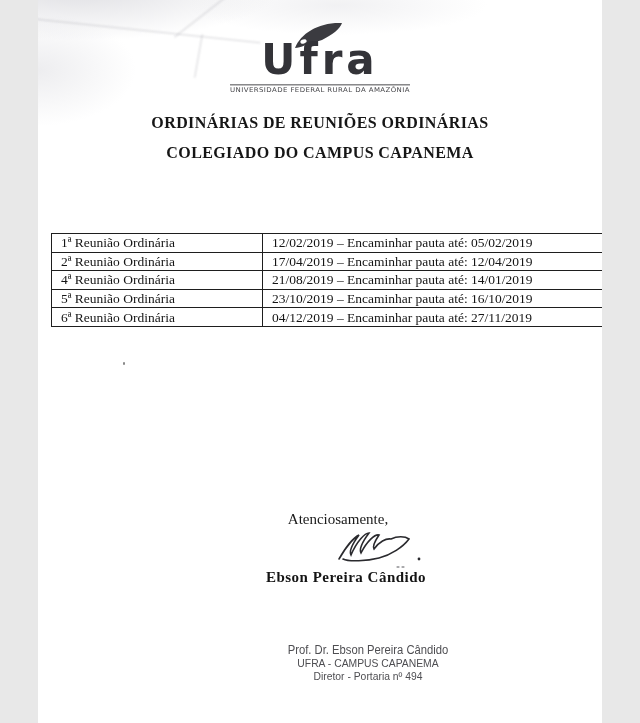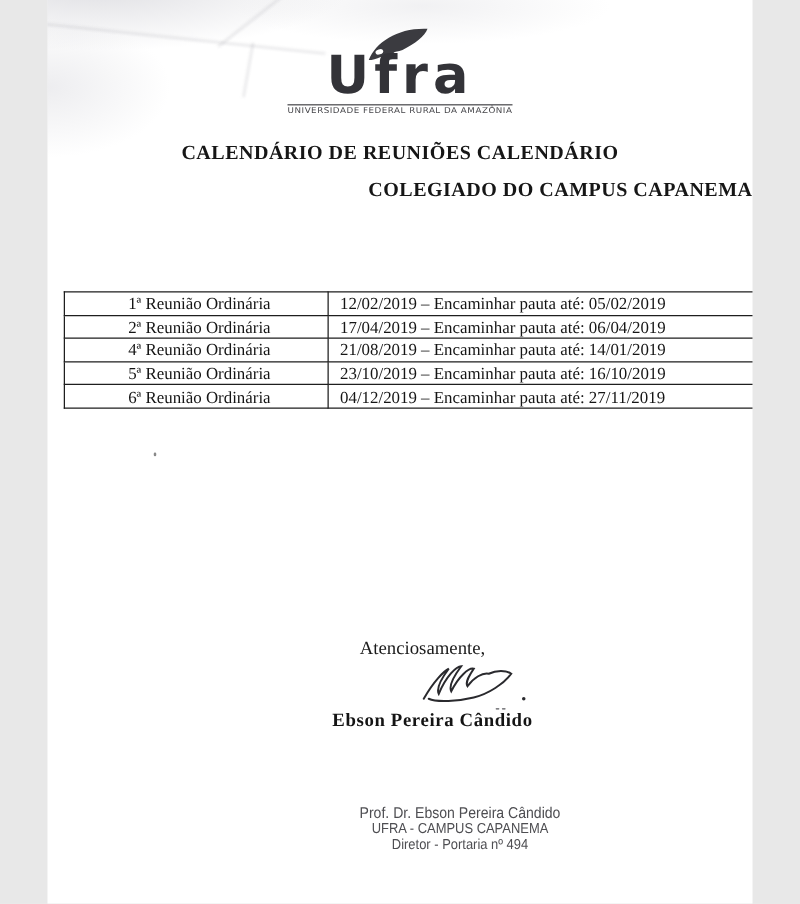--- a/index.html
+++ b/index.html
@@ -51,38 +51,38 @@
   
   .doc-title {
     position: absolute; left: 0; width: 100%;
     text-align: center;
     font-weight: bold;
     font-size: 16px;
     letter-spacing: 0.4px;
     color: #161616;
   }
   .doc-title.t1 { top: 114px; }
-  .doc-title.t2 { top: 144px; text-align: right; }
+  .doc-title.t2 { top: 144px; }
 
   
   table.schedule {
     position: absolute; left: 13px; top: 233px;
     width: 591px;
     border-collapse: collapse;
     font-size: 13.5px;
     color: #151515;
   }
   table.schedule td {
     border: 1.6px solid #1e1e1e;
     height: 17.6px;
     line-height: 17px;
     padding: 0 4px 0 9px;
     white-space: nowrap;
   }
-  table.schedule td.col-meeting { width: 197px; text-align: center; }
+  table.schedule td.col-meeting { width: 197px; }
 
   
   .salutation {
     position: absolute; top: 511px; left: -20px; width: 640px;
     text-align: center; font-size: 15px; color: #1a1a1a;
   }
   .signature-svg { position: absolute; left: 295px; top: 529px; }
   .signer-name {
     position: absolute; top: 569px; left: -12px; width: 640px;
     text-align: center; font-weight: bold; font-size: 15px; letter-spacing: 0.5px;
@@ -121,32 +121,32 @@
     <svg width="53" height="31" viewBox="0 0 53 31" xmlns="http://www.w3.org/2000/svg">
       <path d="M2,27 C8,12 26,1 49,2 C47,8 39,14 29,19 C25.5,20.5 23,20 21.5,21.5 C19,23.5 15,24.5 11.5,24.5 C8.5,26 4.5,27 2,27 Z" fill="#3b3b40"></path>
       <ellipse cx="10.5" cy="20.5" rx="3.2" ry="2" transform="rotate(-18 10.5 20.5)" fill="#ffffff"></ellipse>
     </svg>
   </div>
   <div class="logo-brand">Ufra</div>
   <div class="logo-tagline-wrap">
     <span class="logo-tagline">UNIVERSIDADE FEDERAL RURAL DA AMAZÔNIA</span>
   </div>
 
-  <div class="doc-title t1">CALENDÁRIO DE REUNIÕES CALENDÁRIO</div>
+  <div class="doc-title t1">ORDINÁRIAS DE REUNIÕES ORDINÁRIAS</div>
   <div class="doc-title t2">COLEGIADO DO CAMPUS CAPANEMA</div>
 
   <table class="schedule">
     <tbody>
       <tr>
         <td class="col-meeting">1ª Reunião Ordinária</td>
         <td>12/02/2019 – Encaminhar pauta até: 05/02/2019</td>
       </tr>
       <tr>
         <td class="col-meeting">2ª Reunião Ordinária</td>
-        <td>17/04/2019 – Encaminhar pauta até: 06/04/2019</td>
+        <td>17/04/2019 – Encaminhar pauta até: 12/04/2019</td>
       </tr>
       <tr>
         <td class="col-meeting">4ª Reunião Ordinária</td>
         <td>21/08/2019 – Encaminhar pauta até: 14/01/2019</td>
       </tr>
       <tr>
         <td class="col-meeting">5ª Reunião Ordinária</td>
         <td>23/10/2019 – Encaminhar pauta até: 16/10/2019</td>
       </tr>
       <tr>

